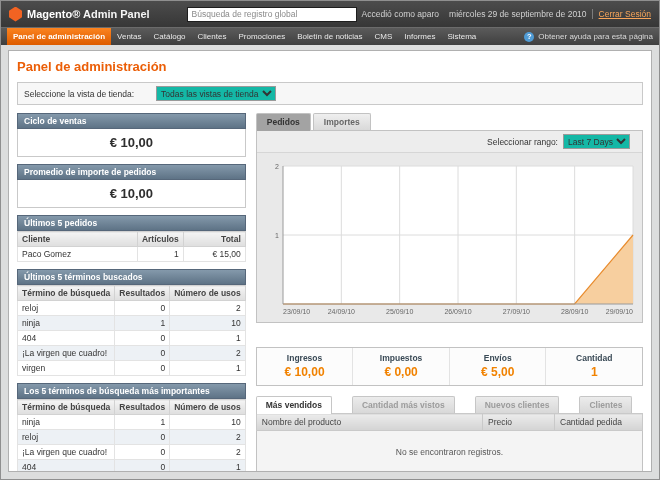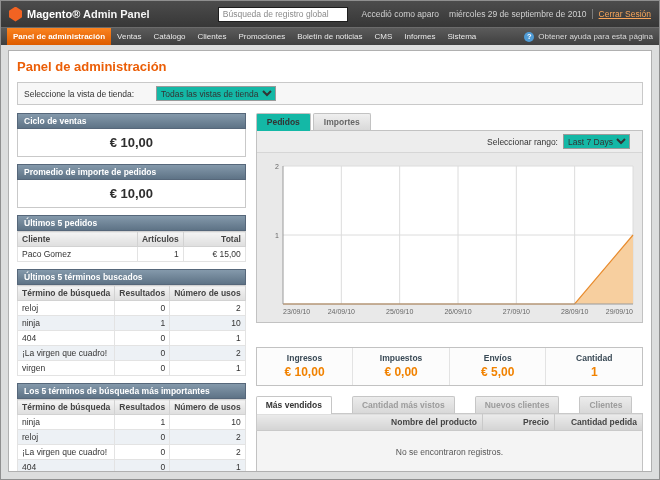--- a/index.html
+++ b/index.html
@@ -8,21 +8,21 @@
   body{font-family:"Liberation Sans","DejaVu Sans",sans-serif;background:#c9cbcc}
   .window{width:660px;height:480px;border:1px solid #8f8f8f;background:#dcdddd;display:flex;flex-direction:column}
 
   
   .topbar{flex:0 0 26px;background:linear-gradient(#4c4c4c,#373737);display:flex;align-items:center;padding:0 8px;color:#fff}
   .logo{display:flex;align-items:center;gap:5px;width:200px}
   .logo-mark{width:13px;height:15px;background:#f26322;clip-path:polygon(50% 0,100% 28%,100% 72%,50% 100%,0 72%,0 28%)}
   .logo-text{font-size:11px;font-weight:bold;white-space:nowrap}
   .logo-text .sub{font-weight:bold;color:#f5f5f5}
   .search-wrap{flex:1;display:flex;justify-content:center}
-  .global-search{width:130px;height:15px;font-size:8.5px;color:#8a8a8a;border:1px solid #1e1e1e;padding:0 4px;background:#fff}
+  .global-search{width:170px;height:15px;font-size:8.5px;color:#8a8a8a;border:1px solid #1e1e1e;padding:0 4px;background:#fff}
   .session{display:flex;align-items:flex-start;font-size:8.5px;color:#d2d2d2;white-space:nowrap}
   .session .piece{padding:0 5px}
   .logout{color:#f9a65a;text-decoration:underline;cursor:pointer;border-left:1px solid #7c7c7c;padding:0 0 0 6px}
 
   
   .nav{flex:0 0 18px;background:linear-gradient(#5b5b5b,#3f3f3f);border-top:1px solid #6b6b6b;display:flex;align-items:stretch;padding:0 6px;white-space:nowrap;overflow:hidden}
   .nav-item{display:flex;align-items:center;padding:0 6px;font-size:8px;color:#e9e9e9;cursor:pointer}
   .nav-item.active{background:linear-gradient(#fb831f,#dd5c00);color:#fff;font-weight:bold}
   .nav-help{margin-left:auto;display:flex;align-items:center;gap:4px;font-size:8px;color:#d9d9d9;cursor:pointer}
   .help-icon{width:10px;height:10px;border-radius:50%;background:#4f9bd5;color:#fff;font-size:7.5px;font-weight:bold;display:flex;align-items:center;justify-content:center}
@@ -44,37 +44,37 @@
   .dash-table th{background:linear-gradient(#f4f4f4,#dedede);border:1px solid #d2d2d2;font-weight:bold;text-align:left;padding:2px 4px;color:#444;white-space:nowrap}
   .dash-table td{border:1px solid #e3e3e3;padding:2px 4px;background:#fff}
   .dash-table tr.even td{background:#edf1f5}
   .dash-table .num{text-align:right}
   .col-res{width:46px}
   .col-uses{width:62px}
 
   
   .tabs{display:flex;gap:2px}
   .tab{font-size:8.5px;font-weight:bold;padding:3px 10px;border:1px solid #c2c2c2;border-bottom:none;border-radius:2px 2px 0 0;background:linear-gradient(#efefef,#d9d9d9);color:#666;cursor:pointer}
-  .tab.active{background:#14b8a6;color:#333;position:relative;z-index:2;margin-bottom:-1px;padding-bottom:4px}
+  .tab.active{background:#a3a3a3;color:#333;position:relative;z-index:2;margin-bottom:-1px;padding-bottom:4px}
   .chart-box{border:1px solid #c2c2c2;background:#e9e9e9;position:relative;z-index:1}
   .range-bar{border-bottom:1px solid #d6d6d6;padding:3px 12px;display:flex;justify-content:flex-end;align-items:center;gap:5px;font-size:8.5px;color:#333;background:#ededed}
   .chart-region{padding:7px 8px 4px}
   .chart-region svg{display:block;margin:0 auto}
 
   .stats{display:flex;border:1px solid #c2c2c2;background:#fcfcfc;margin-top:24px}
   .stat{flex:1;text-align:center;padding:5px 0 6px;border-left:1px solid #e3e3e3}
   .stat:first-child{border-left:none}
   .stat-label{font-size:8.5px;font-weight:bold;color:#3a4a56}
   .stat-value{font-size:12px;font-weight:bold;color:#f18200;margin-top:2px}
 
   .bottom-tabs{display:flex;gap:20px;margin-top:10px}
   .btab{font-size:8.5px;font-weight:bold;padding:3px 9px;border:1px solid #c6c6c6;border-bottom:none;border-radius:2px 2px 0 0;background:linear-gradient(#ececec,#d8d8d8);color:#9c9c9c;cursor:pointer;white-space:nowrap}
   .btab.active{background:#fff;color:#333;margin-bottom:-1px;padding-bottom:4px;position:relative;z-index:2}
   .grid-table{width:100%;border-collapse:collapse;font-size:8.5px;border:1px solid #c2c2c2;position:relative;z-index:1}
-  .grid-table th{background:linear-gradient(#ebebeb,#d3d3d3);border:1px solid #c9c9c9;text-align:right;font-weight:bold;color:#444;padding:3px 5px;white-space:nowrap}
+  .grid-table th{background:linear-gradient(#ebebeb,#d3d3d3);border:1px solid #c9c9c9;text-align:left;font-weight:normal;color:#444;padding:3px 5px;white-space:nowrap}
   .grid-table .w-precio{width:72px}
   .grid-table .w-cant{width:88px}
   .grid-table td.empty{background:#f4f4f4;text-align:center;padding:16px 0 24px;color:#555}
 </style>
 </head>
 <body>
 
 <div class="window">
 
   <header class="topbar">

